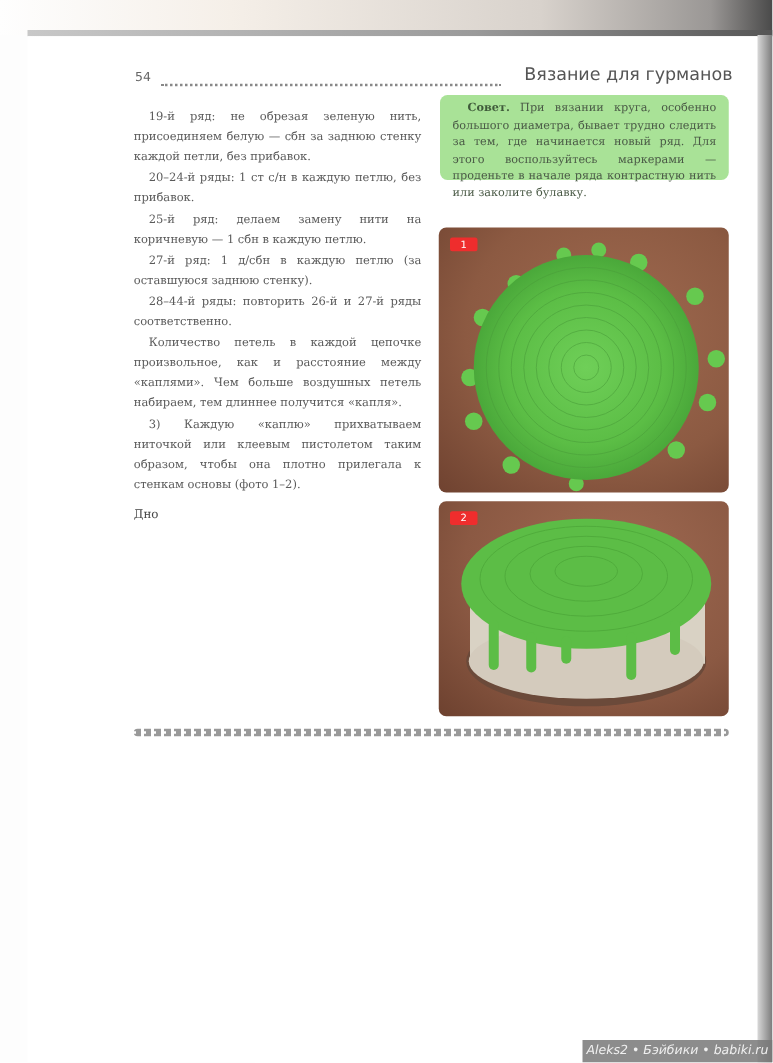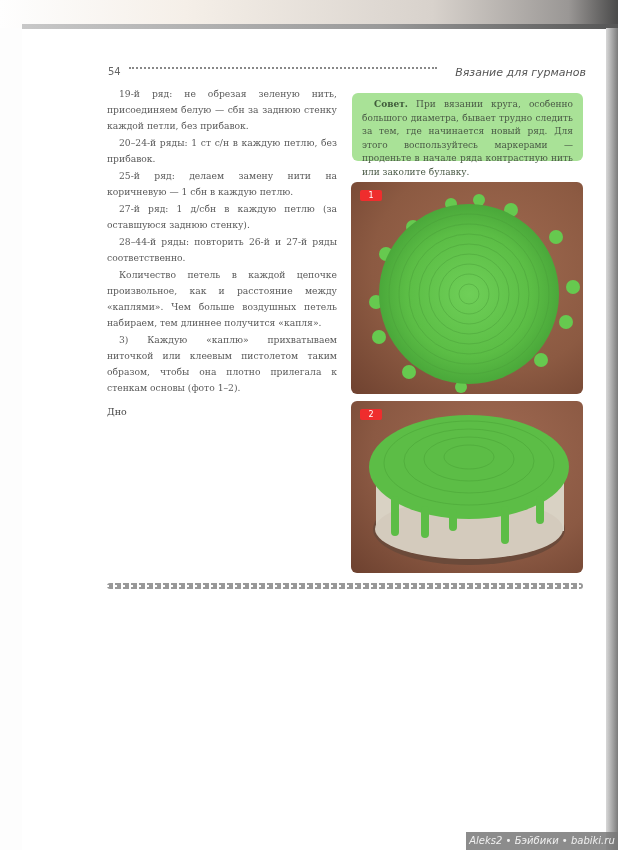--- a/index.html
+++ b/index.html
@@ -1,28 +1,28 @@
 <!DOCTYPE html>
 <html><head>
 <meta charset="utf-8">
 <style>
   html,body{margin:0;padding:0;}
   body{width:618px;height:850px;position:relative;overflow:hidden;background:#fdfdfd;font-family:"DejaVu Serif",serif;color:#555;}
   .scan-top{position:absolute;left:0;top:0;width:618px;height:28px;background:linear-gradient(90deg,#fefefe 0%,#f5efe8 30%,#d8d2cc 70%,#9a9795 92%,#4a4a4a 100%);}
   .scan-top-edge{position:absolute;left:22px;top:24px;width:596px;height:5px;background:linear-gradient(90deg,#c8c8c8,#9a9a9a 60%,#555);}
   .scan-right{position:absolute;right:0;top:28px;width:12px;height:822px;background:linear-gradient(90deg,#d8d8d8,#7a7a7a);}
   .page{position:absolute;left:22px;top:29px;width:584px;height:821px;background:#fff;}
-  .running-head{position:absolute;left:108px;top:66px;width:478px;height:16px;display:flex;align-items:flex-start;font-size:10px;color:#666;}
+  .running-head{position:absolute;left:108px;top:52px;width:478px;height:16px;display:flex;align-items:flex-end;font-size:10px;color:#666;}
   .running-head .num{font-family:"DejaVu Sans",sans-serif;font-size:10px;color:#666;margin-right:6px;}
   .running-head .dots{flex:1;border-bottom:2px dotted #888;height:0;margin:0 2px;position:relative;top:1px;}
-  .running-head .title{font-family:"DejaVu Sans",sans-serif;font-style:italic;font-size:11px;color:#555;margin-left:16px;}
+  .running-head .title{font-family:"DejaVu Sans",sans-serif;font-size:14px;color:#555;margin-left:16px;}
   .left-col{position:absolute;left:107px;top:86px;width:230px;font-size:9.2px;line-height:16px;color:#5a5a5a;text-align:justify;}
   .left-col p{margin:0 0 1px 0;text-indent:12px;}
   .left-col h4{margin:8px 0 0 0;font-size:9.5px;font-weight:normal;color:#444;}
-  .tip{position:absolute;left:352px;top:93px;width:231px;height:68px;background:#a9e297;border-radius:6px;padding:5px 10px;box-sizing:border-box;font-size:9px;line-height:13.6px;color:#4a5a46;text-align:justify;}
+  .tip{position:absolute;left:352px;top:76px;width:231px;height:68px;background:#a9e297;border-radius:6px;padding:5px 10px;box-sizing:border-box;font-size:9px;line-height:13.6px;color:#4a5a46;text-align:justify;}
   .tip b{color:#3f5a3a;}
   .photo{position:absolute;left:351px;width:232px;border-radius:6px;overflow:hidden;background:#8a5a44;}
   .photo1{top:182px;height:212px;background:radial-gradient(ellipse at 60% 40%,#a06a50 0%,#8c5a42 60%,#6f4230 100%);}
   .photo2{top:401px;height:172px;background:radial-gradient(ellipse at 60% 30%,#a06a52 0%,#8b5943 60%,#6d412f 100%);}
   .badge{position:absolute;left:9px;top:8px;width:22px;height:11px;background:#ef2d2d;border-radius:2px;color:#fff;font-family:"DejaVu Sans",sans-serif;font-size:8px;line-height:11px;text-align:center;}
   .divider{position:absolute;left:107px;top:583px;width:476px;height:6px;background:repeating-linear-gradient(90deg,#777 0 6px,transparent 6px 8px);border-radius:3px;opacity:.75;}
   .divider:after{content:"";position:absolute;left:0;top:2px;width:100%;height:2px;background:repeating-linear-gradient(90deg,#fff 0 2px,transparent 2px 8px);}
   .watermark{position:absolute;left:466px;top:832px;width:152px;height:18px;background:rgba(120,120,120,.85);color:#f0f0f0;font-family:"DejaVu Sans",sans-serif;font-size:10px;line-height:18px;text-align:center;font-style:italic;}
 </style>
 </head>

